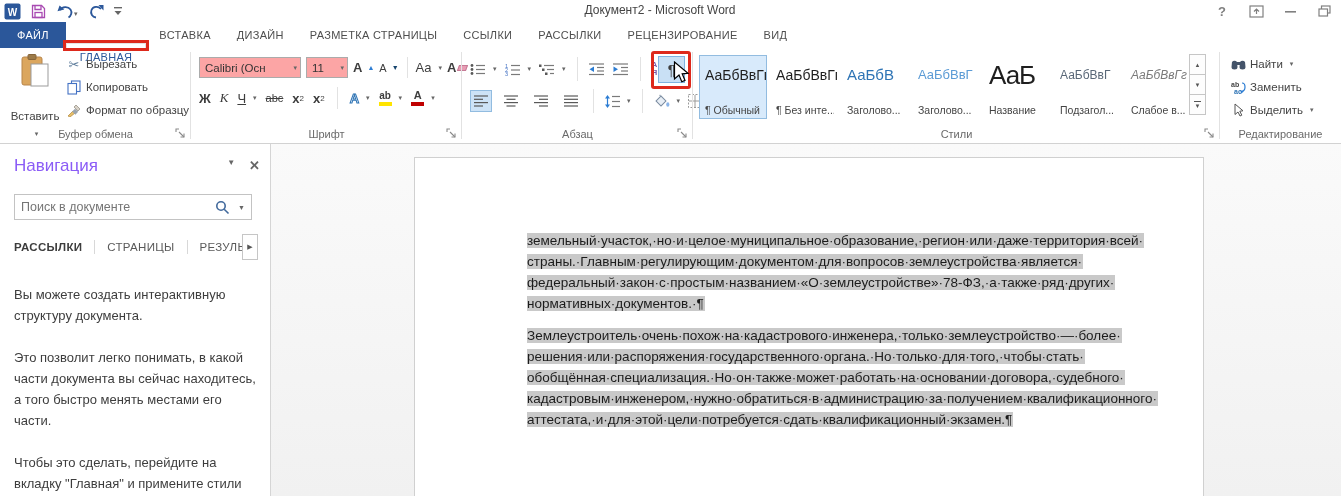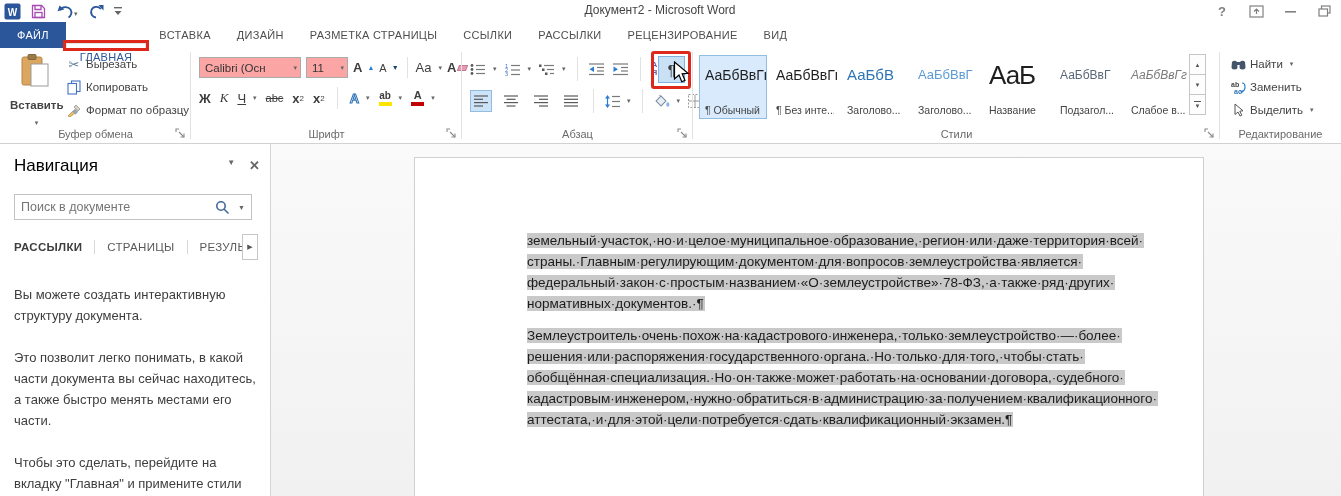--- a/index.html
+++ b/index.html
@@ -30,21 +30,21 @@
   .launcher { position:absolute; right:5px; bottom:4px; width:11px; height:11px; cursor:default; }
   .rtext { font-size:11.5px; color:#444; white-space:nowrap; }
   .drop { font-size:7px; color:#666; margin-left:3px; }
   .rbtn { display:inline-flex; align-items:center; gap:4px; cursor:default; }
   .icon16 { width:16px; height:16px; display:inline-flex; align-items:center; justify-content:center; }
   .vline { width:1px; background:#e2e2e2; align-self:stretch; margin:0 3px; }
 
   
   .g-clip { left:0; width:191px; }
   .paste-btn { position:absolute; left:10px; top:6px; width:50px; height:76px; text-align:center; }
-  .paste-btn .rtext { display:block; margin-top:11px;font-weight:bold; }
+  .paste-btn .rtext { display:block; margin-top:22px; }
   .clip-cmds { position:absolute; left:66px; top:8px; display:flex; flex-direction:column; gap:7px; }
 
   
   .g-font { left:191px; width:271px; }
   .combo { display:inline-flex; align-items:center; justify-content:space-between; border:1px solid #ababab; background:#fca5a5; height:21px; font-size:11.5px; color:#333; padding:0 3px 0 5px; white-space:nowrap; overflow:hidden; }
   .f-row1 { position:absolute; left:8px; top:9px; display:flex; align-items:center; gap:5px; }
   .f-row2 { position:absolute; left:8px; top:39px; display:flex; align-items:center; gap:9px; height:22px; }
   .fx { font-size:13px; color:#3d3d3d; }
   .b { font-weight:bold; } .i { font-style:italic; font-family:"Liberation Serif",serif; }
   .u { text-decoration:underline; }
@@ -82,21 +82,21 @@
   .gal-btn { height:21px; border:1px solid #c6c6c6; margin-top:-1px; background:#fdfdfd; display:flex; align-items:center; justify-content:center; font-size:6px; color:#555; flex-direction:column; line-height:1; }
   .gal-btn .bar { width:7px; height:1px; background:#555; margin-bottom:1px; }
 
   
   .g-edit { left:1220px; width:121px; }
   .edit-cmds { position:absolute; left:10px; top:8px; display:flex; flex-direction:column; gap:7px; }
 
   
   .main { position:absolute; left:0; top:144px; width:100%; height:352px; }
   .navpane { position:absolute; left:0; top:0; width:271px; height:100%; background:#fff; border-right:1px solid #d5d5d5; }
-  .nav-title { position:absolute; left:14px; top:12px; font-size:17px; color:#000000; }
+  .nav-title { position:absolute; left:14px; top:12px; font-size:17px; color:#8b5cf6; }
   .nav-icons { position:absolute; right:10px; top:14px; display:flex; gap:14px; color:#666; }
   .nav-icons span { font-size:12px; }
   .nav-search { position:absolute; left:14px; top:50px; width:238px; height:26px; border:1px solid #c3c3c3; display:flex; align-items:center; }
   .nav-search input { flex:1; border:none; outline:none; font-size:12.5px; color:#555; padding:0 6px; font-family:"Liberation Sans",sans-serif; background:transparent; min-width:0; }
   .nav-search .sdrop { padding:0 6px; color:#666; font-size:7px; }
   .nav-tabs { position:absolute; left:14px; top:92px; display:flex; align-items:center; height:22px; width:244px; }
   .ntab { font-size:11.5px; color:#595959; letter-spacing:.3px; white-space:nowrap; }
   .ntab.active { font-weight:bold; color:#3d3d3d; }
   .ntab.clipped { overflow:hidden; max-width:46px; }
   .ntab-sep { width:1px; height:14px; background:#d8d8d8; margin:0 12px; }
@@ -606,21 +606,21 @@
         <span class="ntab active">РАССЫЛКИ</span>
         <span class="ntab-sep"></span>
         <span class="ntab">СТРАНИЦЫ</span>
         <span class="ntab-sep"></span>
         <span class="ntab clipped">РЕЗУЛЬ</span>
         <span class="ntab-more">▶</span>
       </div>
       <div class="nav-help">
 
       <p>Вы можете создать интерактивную структуру документа.</p>
-          <p>Это позволит легко понимать, в какой части документа вы сейчас находитесь, а также быстро менять местами его части.</p>
+          <p>Это позволит легко понимать, в какой части документа вы сейчас находитесь, а того быстро менять местами его части.</p>
           <p>Чтобы это сделать, перейдите на вкладку "Главная" и примените стили заголовков к нужному тексту в вашем документе.</p>
         </div>
     </div>
 
     <div class="docarea">
       <div class="page">
         <div class="doctext">
           <div class="para1">
 
               <div class="docline"><span class="hl">земельный·участок,·но·и·целое·муниципальное·образование,·регион·или·даже·территория·всей·</span></div>

